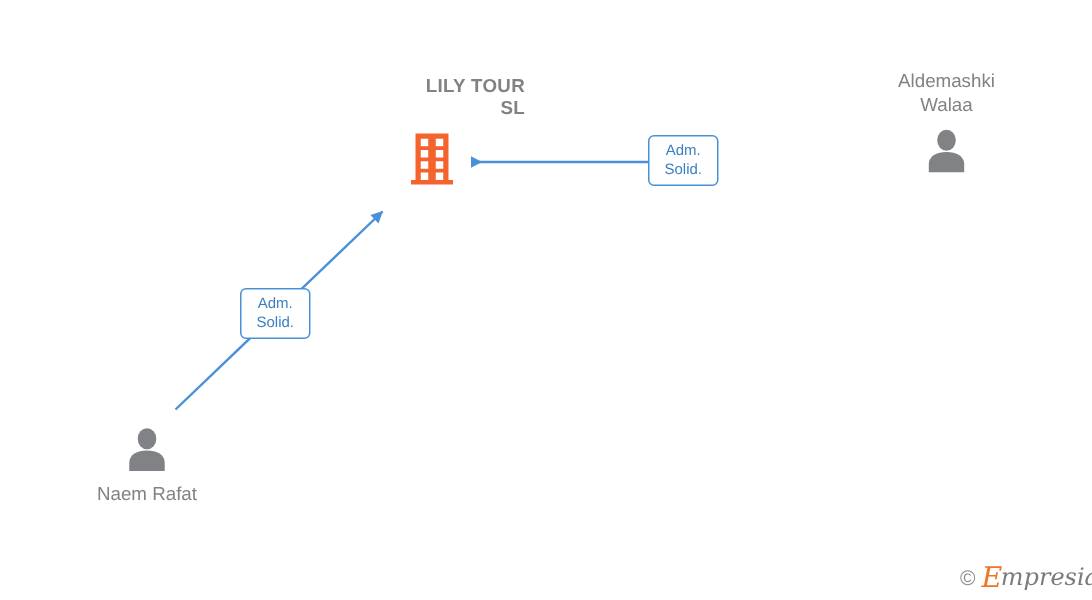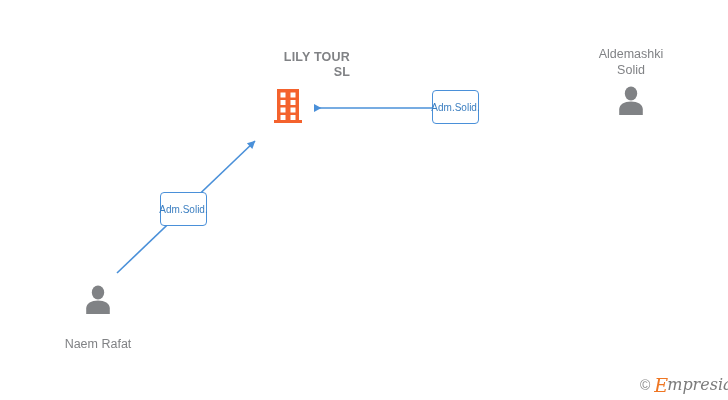--- a/index.html
+++ b/index.html
@@ -62,33 +62,33 @@
     line-height: 16px;
     white-space: pre-line;
   }
   .person-icon {
     width: 30px;
     height: 29px;
     display: block;
     margin: 0 auto;
   }
   .person-node.right .person-icon { margin-top: 8px; }
-  .person-node.left  .person-label { margin-top: 22px; }
+  .person-node.left  .person-label { margin-top: 7px; }
 
   
   .rel-box {
     position: absolute;
     box-sizing: border-box;
     width: 47px;
     height: 34px;
     background: #ffffff;
     border: 1.3px solid #4a90d9;
     border-radius: 4px;
     display: flex;
-    flex-direction: row;
+    flex-direction: column;
     align-items: center;
     justify-content: center;
     color: #3c7fc1;
     font-size: 10px;
     line-height: 13px;
   }
   .rel-box.box-right { left: 432px; top: 90px; }
   .rel-box.box-left  { left: 160px; top: 192px; }
   .rel-line { display: block; }
 
@@ -160,21 +160,21 @@
       <rect x="17.5" y="12" width="5" height="5" fill="#ffffff"></rect>
       <rect x="7.5" y="19.5" width="5" height="5" fill="#ffffff"></rect>
       <rect x="17.5" y="19.5" width="5" height="5" fill="#ffffff"></rect>
       <rect x="7.5" y="27" width="5" height="5" fill="#ffffff"></rect>
       <rect x="17.5" y="27" width="5" height="5" fill="#ffffff"></rect>
     </svg>
   </div>
 
   <div class="person-node right">
     <div class="person-label">Aldemashki
-Solid</div>
+Walaa</div>
     <svg class="person-icon" viewBox="0 0 30 29" xmlns="http://www.w3.org/2000/svg">
       <ellipse cx="15" cy="7.5" rx="6.2" ry="7" fill="#808285"></ellipse>
       <path d="M3.2,29 L3.2,23.5 C3.2,18.2 8.4,15.4 15,15.4
                C21.6,15.4 26.8,18.2 26.8,23.5 L26.8,29 z" fill="#808285"></path>
     </svg>
   </div>
 
   <div class="person-node left">
     <svg class="person-icon" viewBox="0 0 30 29" xmlns="http://www.w3.org/2000/svg">
       <ellipse cx="15" cy="7.5" rx="6.2" ry="7" fill="#808285"></ellipse>

